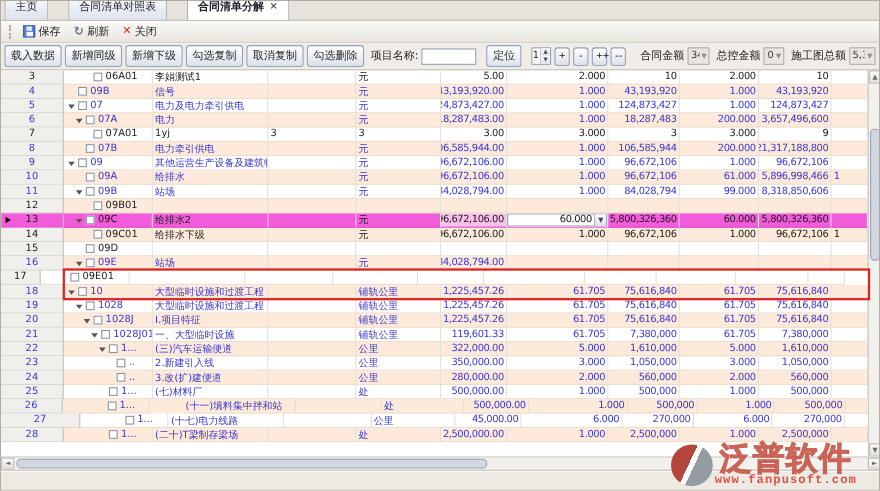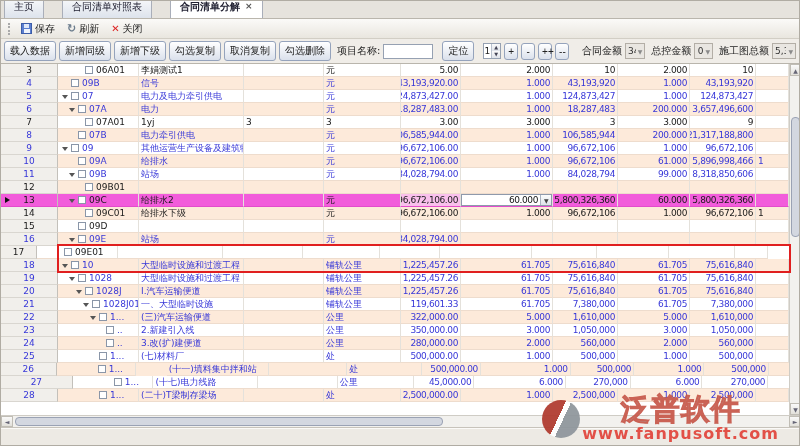--- a/index.html
+++ b/index.html
@@ -96,21 +96,21 @@
   .redbox { position:absolute; left:56px; top:243px; width:734px; height:29px;
             border:2px solid #e01f1f; z-index:6; pointer-events:none; }
 
   
   .watermark { position:absolute; right:20px; bottom:2px; z-index:10; display:flex; align-items:center; gap:2px; opacity:.93; }
   .wm-logo { width:38px; height:38px; border-radius:50%;
              background:linear-gradient(115deg,#b03a2e 0 44%,#ffffff 44% 54%,#8f969c 54% 100%); }
   .wm-right { display:flex; flex-direction:column; align-items:center; }
   .wm-brand { font-size:29px; font-weight:bold; line-height:1; color:#a39898;
               -webkit-text-stroke:1px #c8584a; letter-spacing:1px; white-space:nowrap; }
-  .wm-url { font-size:16px; font-weight:bold; color:#e2453c; letter-spacing:1px; }
+  .wm-url { font-size:11px; font-weight:bold; color:#e2453c; letter-spacing:1px;font-family:Liberation Mono, monospace; }
 </style>
 </head>
 <body>
 
 <div class="app">
 
   <div class="tabbar">
     <div class="tab">
         <span>主页</span>
       </div>
@@ -509,21 +509,21 @@
         <div class="row peach t-blue">
           <div class="cell rownum" style="width: 57px;">20</div>
           <div class="cell" style="width: 81px;">
             <span style="width: 16px; flex: 0 0 auto;"></span>
             <span class="expslot">
               <span class="expander"></span>
             </span>
             <span class="cbox"></span>
             <span>1028J</span>
           </div>
-          <div class="cell" style="width: 105px;">Ⅰ.汽车运输便道</div>
+          <div class="cell" style="width: 105px;">Ⅰ.项目特征</div>
           <div class="cell" style="width: 80px;"></div>
           <div class="cell" style="width: 77px;">铺轨公里</div>
           <div class="cell num" style="width: 60px;">1,225,457.26</div>
           <div class="cell num" style="width: 92px;">61.705</div>
           <div class="cell num" style="width: 65px;">75,616,840</div>
           <div class="cell num" style="width: 72px;">61.705</div>
           <div class="cell num" style="width: 66px;">75,616,840</div>
           <div class="cell" style="width: 33px;"></div>
         </div>
         <div class="row white t-blue">

